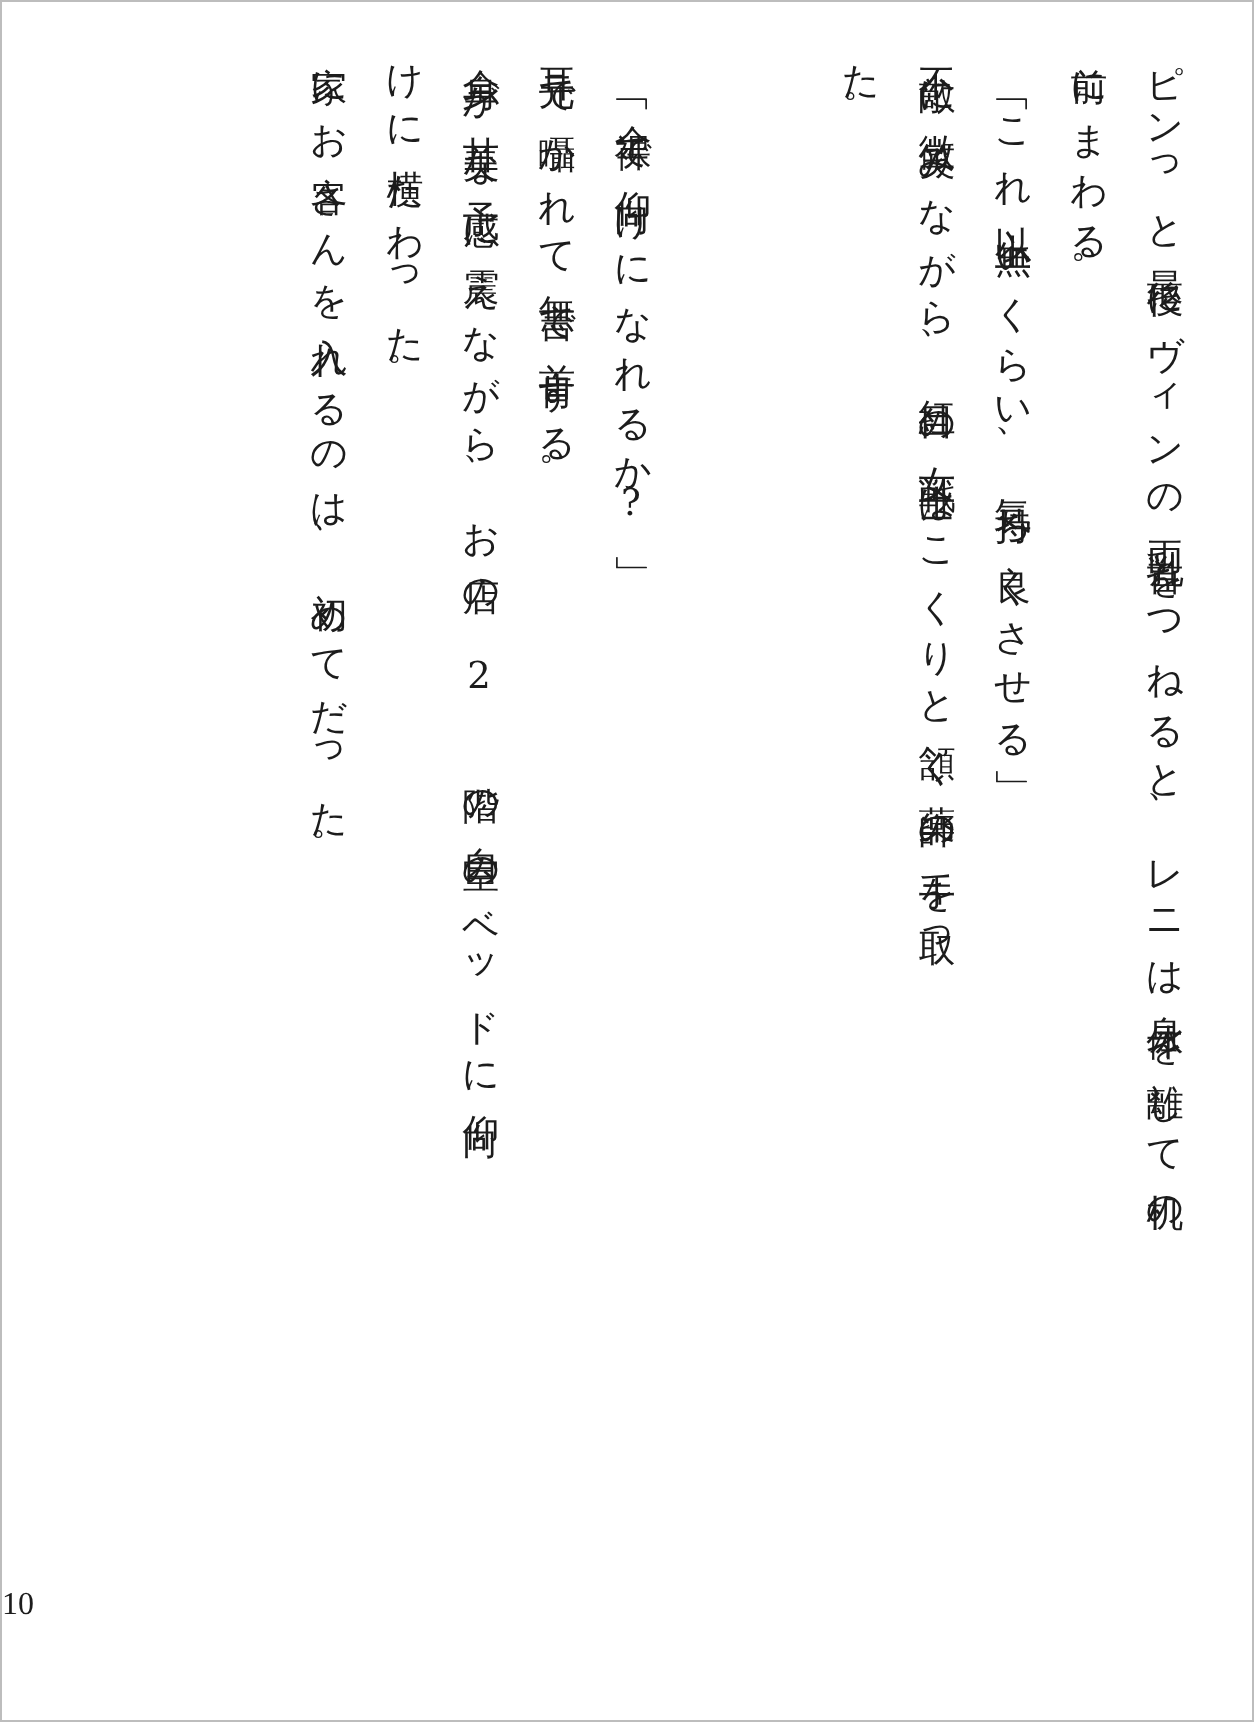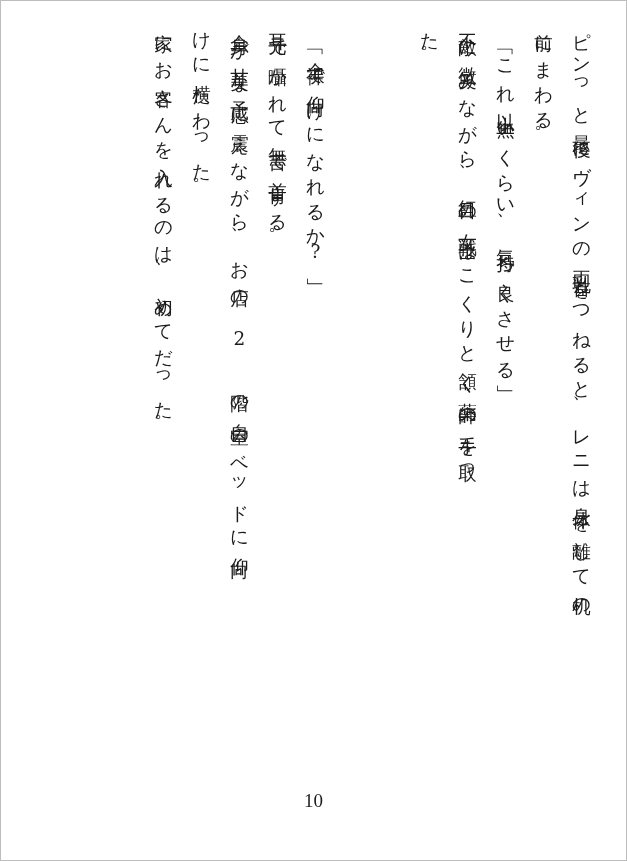--- a/index.html
+++ b/index.html
@@ -48,23 +48,23 @@
     overflow: visible;
   }
   .vcol.indent-1 {
     padding-top: 24px;
   }
   .page-number {
     position: absolute;
     bottom: 48px;
     left: 0;
     right: 0;
-    text-align: center;
+    text-align: left;
     font-family: "Liberation Serif", "DejaVu Serif", serif;
-    font-size: 19px;
+    font-size: 16px;
     color: #1c1c1c;
     margin-top: 12px;
   }
 </style>
 </head>
 <body>
 
 <div class="page">
   <div class="text-area">
     <div class="vcol">ピンっと最後にヴィンの両乳首をつねると、レニは身体を離して机の</div>

